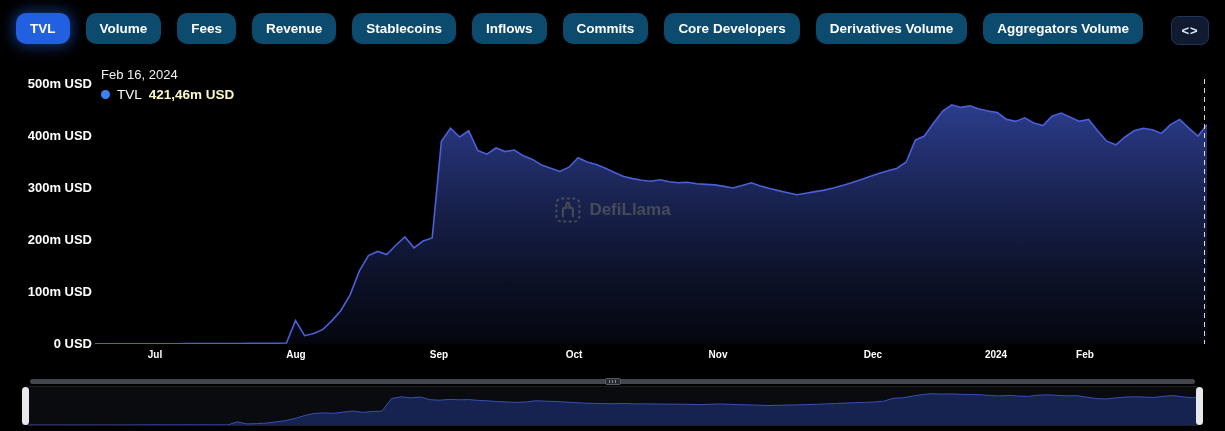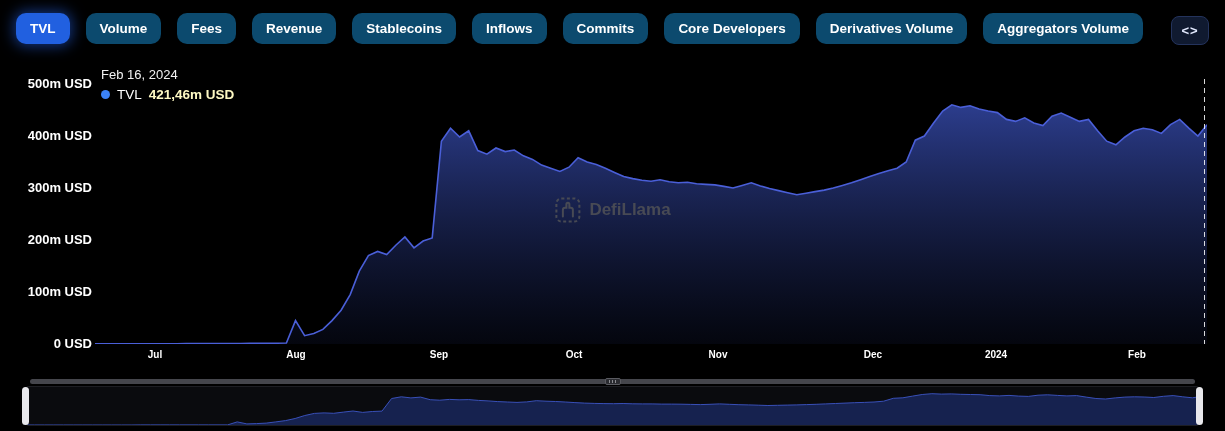--- a/index.html
+++ b/index.html
@@ -91,21 +91,21 @@
 </div>
 
 <div class="x-axis">
     <span style="left: 155px;">Jul</span>
     <span style="left: 296px;">Aug</span>
     <span style="left: 439px;">Sep</span>
     <span style="left: 574px;">Oct</span>
     <span style="left: 718px; text-align: right;">Nov</span>
     <span style="left: 853px; margin-left: 20px;">Dec</span>
     <span style="left: 996px;">2024</span>
-    <span style="left: 1137px;">Feb</span>
+    <span style="left: 1085px;">Feb</span>
   </div>
 
 <svg class="chart-svg" width="1112" height="269" viewBox="0 0 1112 269">
   <defs>
     <linearGradient id="areaGrad" x1="0" y1="0" x2="0" y2="1">
       <stop id="grad-top" offset="0%" stop-opacity="0.95" stop-color="#2e4094"></stop>
       <stop id="grad-bottom" offset="100%" stop-opacity="0.6" stop-color="#070a18"></stop>
     </linearGradient>
   </defs>
   <path id="area-path" fill="url(#areaGrad)" d="M0.0,268.8L9.1,268.8L18.2,268.8L27.3,268.8L36.5,268.8L45.6,268.8L54.7,268.7L63.8,268.7L72.9,268.7L82.0,268.7L91.1,268.6L100.3,268.6L109.4,268.6L118.5,268.6L127.6,268.5L136.7,268.5L145.8,268.5L155.0,268.4L164.1,268.4L173.2,268.3L182.3,268.2L191.4,268.0L200.5,245.6L209.6,260.7L218.8,258.6L227.9,254.4L237.0,245.6L246.1,235.2L255.2,219.6L264.3,196.2L273.4,180.6L282.6,176.4L291.7,179.6L300.8,170.2L309.9,161.9L319.0,172.8L328.1,166.0L337.2,162.9L346.4,66.2L355.5,53.2L364.6,62.0L373.7,55.8L382.8,75.6L391.9,79.2L401.0,73.0L410.2,76.6L419.3,75.0L428.4,80.8L437.5,84.4L446.6,90.1L455.7,93.2L464.9,96.4L474.0,92.2L483.1,82.8L492.2,87.0L501.3,89.6L510.4,93.2L519.5,97.4L528.7,101.6L537.8,103.6L546.9,105.2L556.0,106.2L565.1,104.7L574.2,106.8L583.3,107.8L592.5,107.3L601.6,108.8L610.7,109.4L619.8,109.9L628.9,111.4L638.0,113.0L647.1,110.4L656.3,107.8L665.4,110.9L674.5,113.5L683.6,115.6L692.7,117.7L701.8,119.8L711.0,118.2L720.1,116.6L729.2,115.1L738.3,113.0L747.4,110.4L756.5,107.8L765.6,104.7L774.8,101.6L783.9,98.4L793.0,95.8L802.1,93.2L811.2,87.0L820.3,65.2L829.4,61.0L838.6,48.0L847.7,36.0L856.8,29.8L865.9,32.4L875.0,30.8L884.1,34.0L893.2,36.0L902.4,37.6L911.5,44.4L920.6,46.4L929.7,42.8L938.8,48.0L947.9,50.6L957.0,41.2L966.2,38.1L975.3,42.3L984.4,46.4L993.5,44.4L1002.6,55.8L1011.7,66.2L1020.9,69.8L1030.0,62.0L1039.1,55.8L1048.2,53.2L1057.3,54.8L1066.4,58.4L1075.5,49.6L1084.7,44.4L1093.8,53.2L1102.9,61.0L1112.0,49.8L1112,269L0,269Z"></path>

